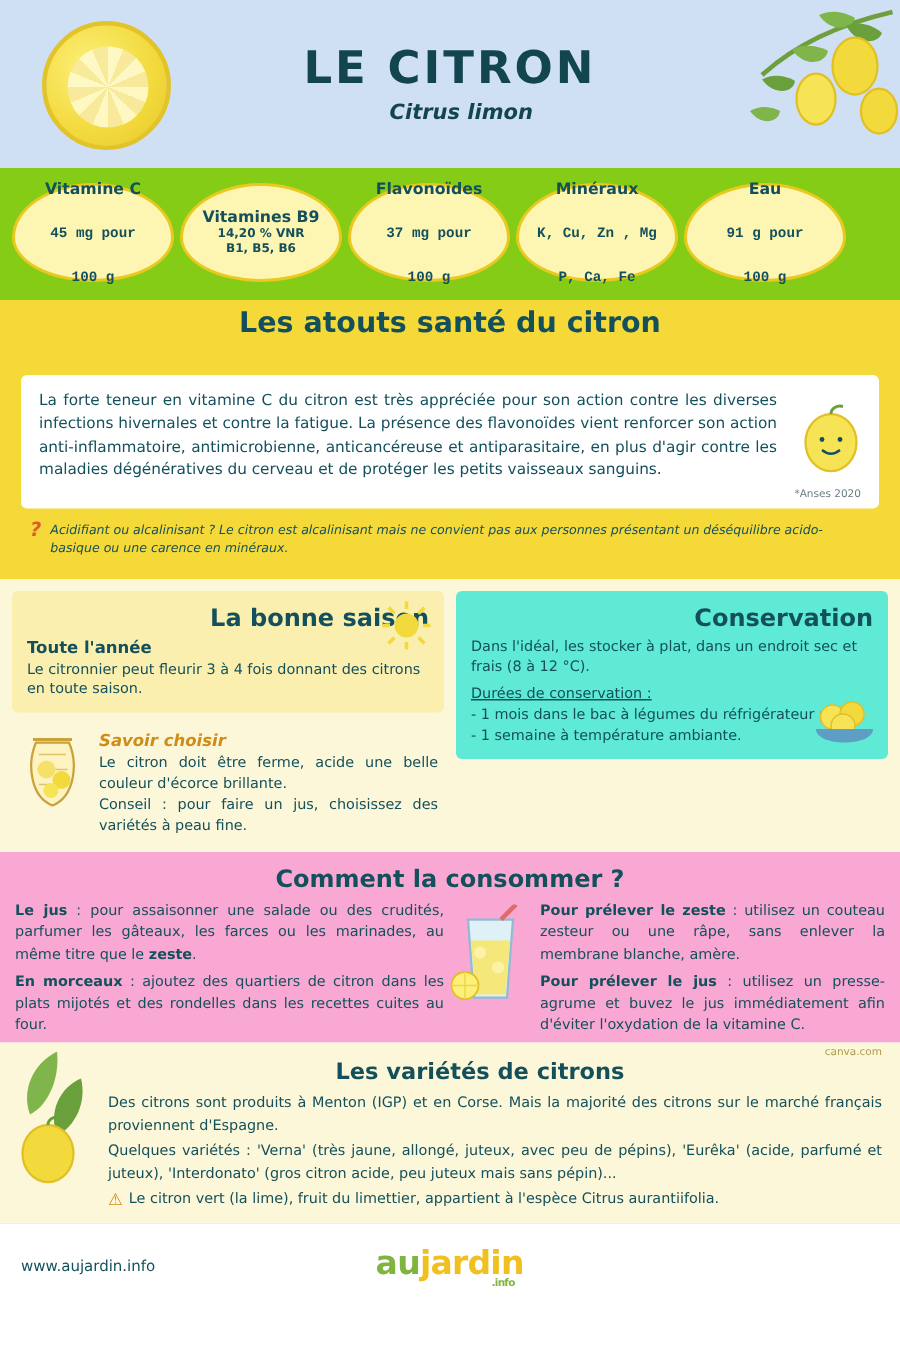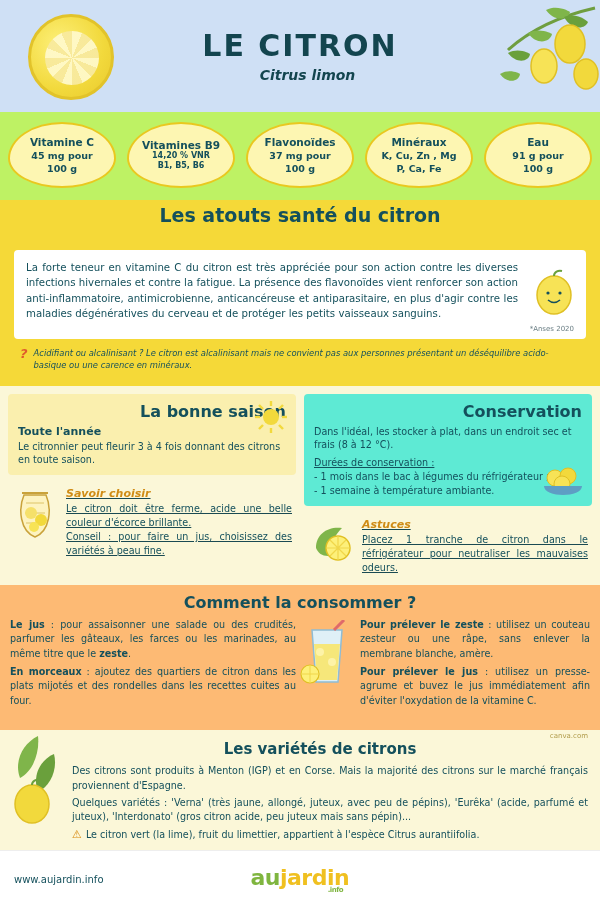--- a/index.html
+++ b/index.html
@@ -57,42 +57,42 @@
     opacity: .95;
   }
   .branch {
     position: absolute;
     right: 0; top: 0;
     width: 180px; height: 112px;
   }
 
   
   .nutrients {
-    background: #bef264;
+    background: #84cc16;
     padding: 10px 8px 12px 8px;
     display: flex;
-    justify-content: space-between;
+    justify-content: flex-start;
     gap: 4px;
   }
   .nutrient {
     width: 108px;
     height: 66px;
     background: #fdf6b2;
     border: 2px solid #e9c81f;
     border-radius: 50% 50% 50% 50% / 55% 55% 45% 45%;
     display: flex;
     flex-direction: column;
     align-items: center;
     justify-content: center;
     text-align: center;
     padding: 4px;
     position: relative;
   }
   .nutrient .n-title { font-weight: bold; font-size: 10.5px; color: #14505c; line-height: 1.15;}
-  .nutrient .n-val { font-size: 9.5px; font-weight: bold; color: #14505c; line-height: 1.2; margin-top: 2px;}
+  .nutrient .n-val { font-size: 9.5px; font-weight: bold; color: #14505c; line-height: 1.2; margin-top: 18px; font-family: Liberation Mono, monospace;}
   .nutrient .n-sub { font-size: 8px; font-weight: bold; color: #14505c; line-height: 1.2;}
 
   
   .sante {
     background: #f5d938;
     padding: 0 14px 10px 14px;
   }
   .sante h2 {
     text-align: center;
     font-size: 19px;
@@ -166,38 +166,37 @@
   }
   .panel p, .panel li {
     font-size: 9.6px;
     line-height: 1.45;
     color: #14505c;
   }
   .sub-block {
     display: flex;
     gap: 8px;
     padding: 4px 4px 2px 4px;
-    text-decoration: underline;
   }
   .sub-block .icon-box { width: 46px; flex: 0 0 46px; }
   .sub-block .txt { flex: 1; }
   .sub-title {
     font-weight: bold;
     font-style: italic;
     font-size: 11px;
     color: #d08c16;
     margin-bottom: 2px;
   }
   .sub-block p { font-size: 9.6px; line-height: 1.45; text-align: justify; color: #14505c;}
   .u { text-decoration: underline; }
 
   
   .consommer {
-    background: #fdba74;
-    padding: 8px 10px 18px 10px;
+    background: #f9a8d4;
+    padding: 8px 10px 0 10px;
   }
   .consommer h2 {
     text-align: center;
     font-size: 16px;
     font-weight: bold;
     color: #14505c;
     margin-bottom: 6px;
   }
   .cons-grid { display: flex; gap: 0; }
   .cons-col { width: 50%; font-size: 9.6px; line-height: 1.5; color: #14505c; text-align: justify;}
@@ -376,33 +375,20 @@
           <circle cx="28" cy="14" r="8" fill="#f2d93c" stroke="#e0c024" stroke-width="1"></circle>
           <circle cx="22" cy="22" r="8" fill="#f7e356" stroke="#e0c024" stroke-width="1"></circle>
           <path d="M4 24 C4 36 42 36 42 24Z" fill="#5e9ec4"></path>
         </svg>
         <h3>Conservation</h3>
         <p>Dans l'idéal, les stocker à plat, dans un endroit sec et frais (8 à 12 °C).</p>
         <p class="u" style="margin-top:4px">Durées de conservation :</p>
         <p>- 1 mois dans le bac à légumes du réfrigérateur ;</p>
         <p>- 1 semaine à température ambiante.</p>
       </div>
-      <div class="sub-block">
-        <div class="icon-box">
-          <svg viewBox="0 0 46 46" width="46" height="46">
-            <path d="M8 30 C8 16 20 8 34 10 C26 18 22 28 20 38 C14 38 10 35 8 30Z" fill="#7fb54a"></path>
-            <circle cx="30" cy="30" r="12" fill="#fdf07a" stroke="#e0c024" stroke-width="1.5"></circle>
-            <path d="M30 18 L30 42 M18 30 L42 30 M22 22 L38 38 M38 22 L22 38" stroke="#f0d64a" stroke-width="1.2"></path>
-          </svg>
-        </div>
-        <div class="txt">
-          <div class="sub-title">Astuces</div>
-          <p>Placez 1 tranche de citron dans le réfrigérateur pour neutraliser les mauvaises odeurs.</p>
-        </div>
-      </div>
     </div>
   </div>
 
   <div class="consommer">
     <h2>Comment la consommer ?</h2>
     <div class="cons-grid">
       <div class="cons-col cons-left">
         <p>
           <b class="lbl">Le jus</b><span> : pour assaisonner une salade ou des crudités, parfumer les gâteaux, les farces ou les marinades, au même titre que le </span><b class="lbl">zeste</b><span>.</span>
         </p>

